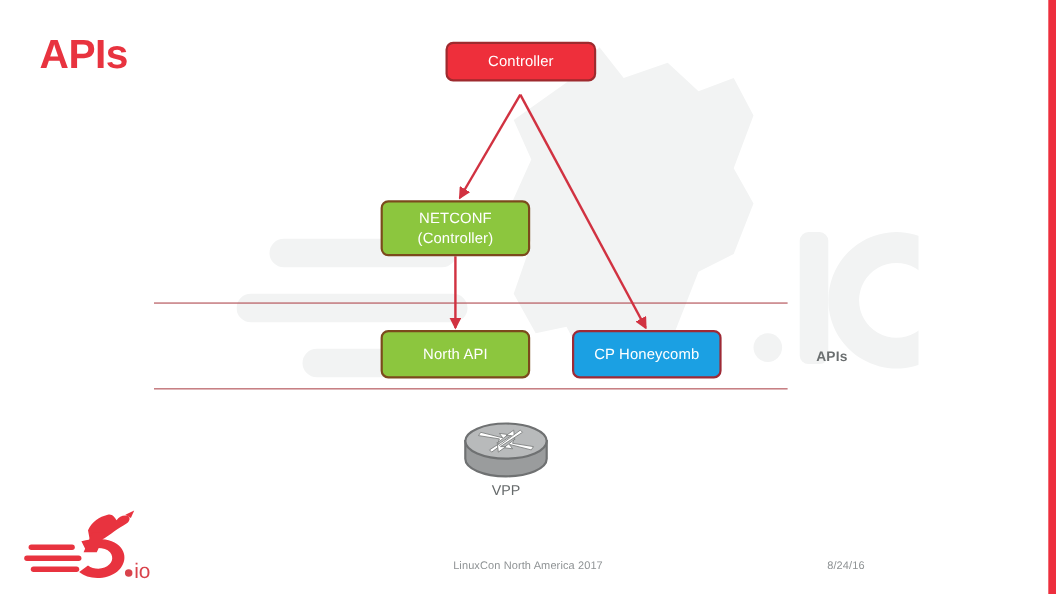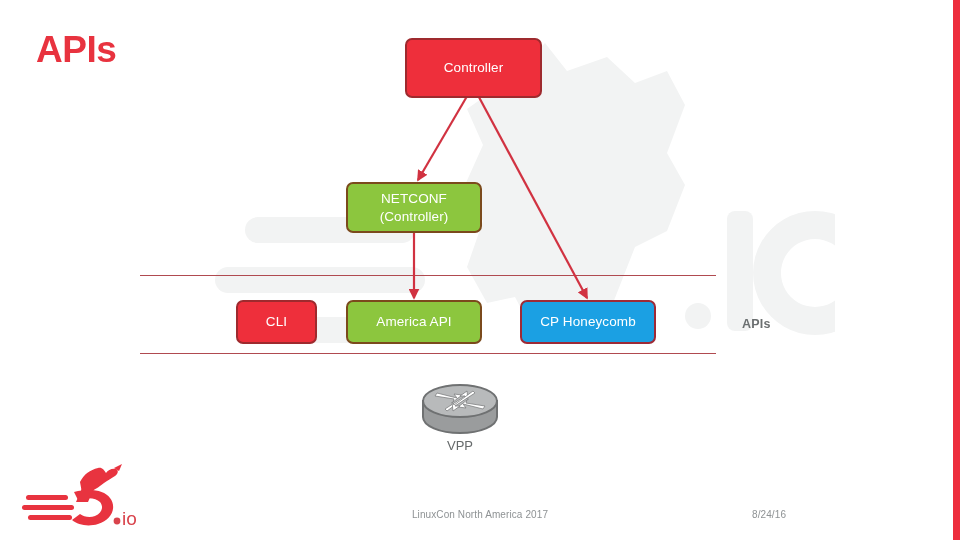--- a/index.html
+++ b/index.html
@@ -60,21 +60,21 @@
     align-items: center;
     justify-content: center;
     text-align: center;
     color: #ffffff;
     font-size: 13.5px;
     line-height: 1.30;
     letter-spacing: 0.1px;
     z-index: 4;
   }
   .node-controller {
-    left: 405px; top: 38px; width: 137px; height: 60px;
+    left: 405px; top: 38px; width: 137px; height: 36px;
     background: #EE2F3B;
     border: 2px solid #9E2A2E;
   }
   .node-netconf {
     left: 346px; top: 182px; width: 136px; height: 51px;
     background: #8CC63E;
     border: 2px solid #7B4A1C;
     flex-direction: column;
     text-align: right;
   }
@@ -216,26 +216,23 @@
 
   <div class="node node-controller">
     <span>Controller</span>
   </div>
 
   <div class="node node-netconf">
     <span>NETCONF</span>
     <span>(Controller)</span>
   </div>
 
-  <div class="node node-cli">
-    <span>CLI</span>
-  </div>
 
   <div class="node node-binary">
-    <span>America API</span>
+    <span>North API</span>
   </div>
 
   <div class="node node-cp">
     <span>CP Honeycomb</span>
   </div>
 
   <svg class="vpp-wrap" viewBox="0 0 90 85" xmlns="http://www.w3.org/2000/svg">
 
     <path d="M8 28 L8 44 A37 16 0 0 0 82 44 L82 28 Z" fill="#9a9c9d" stroke="#6f7172" stroke-width="2"></path>
 

